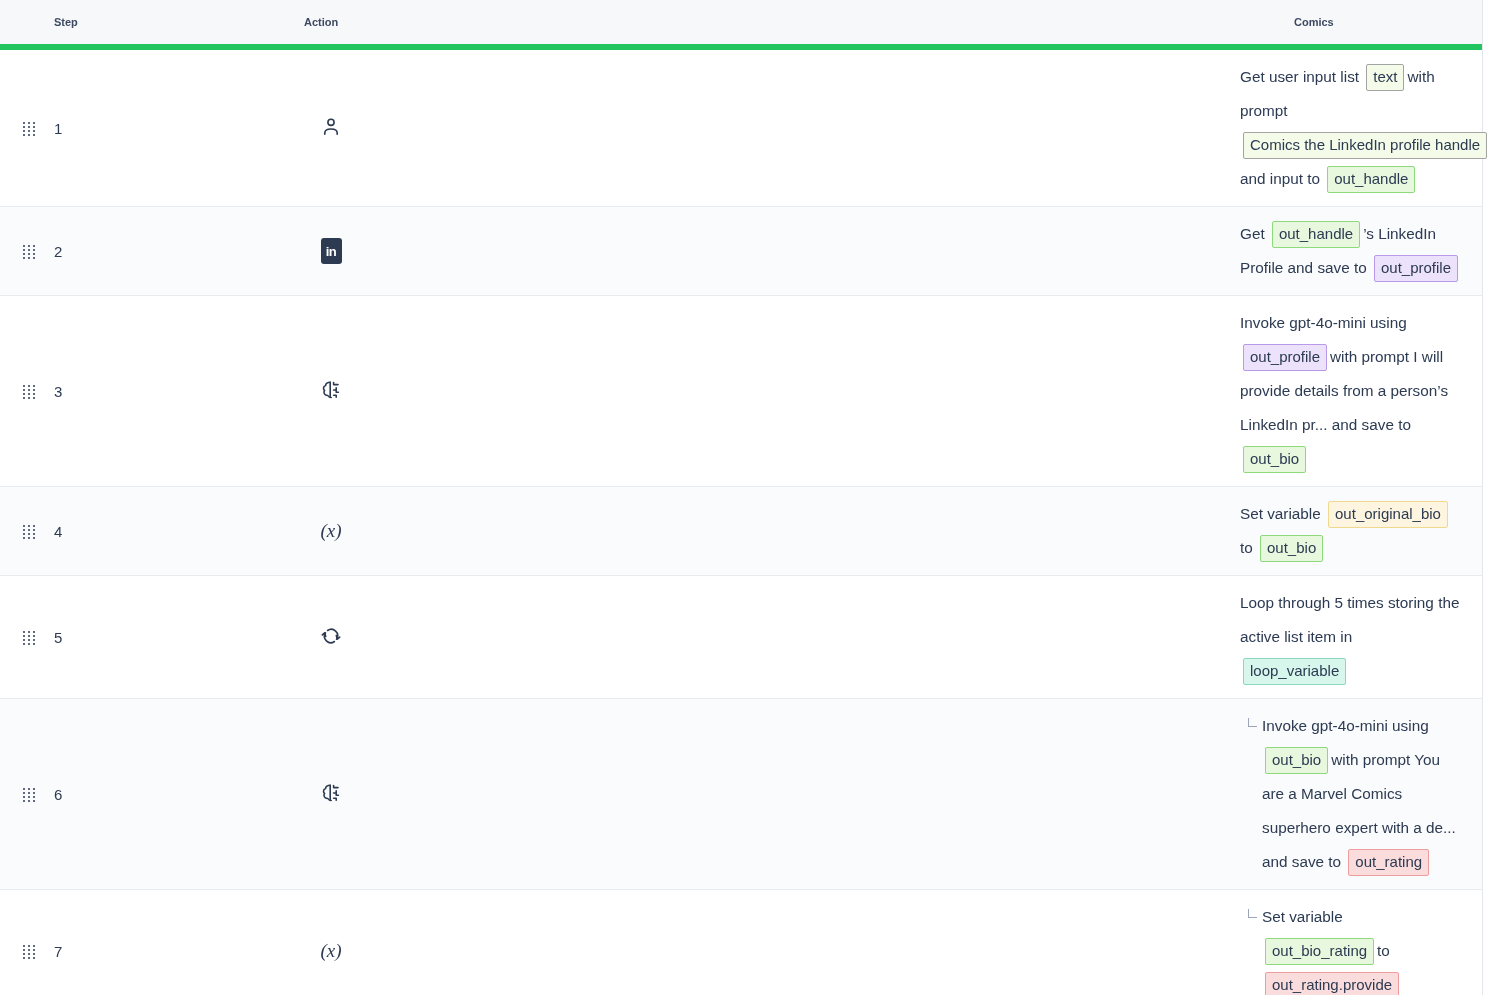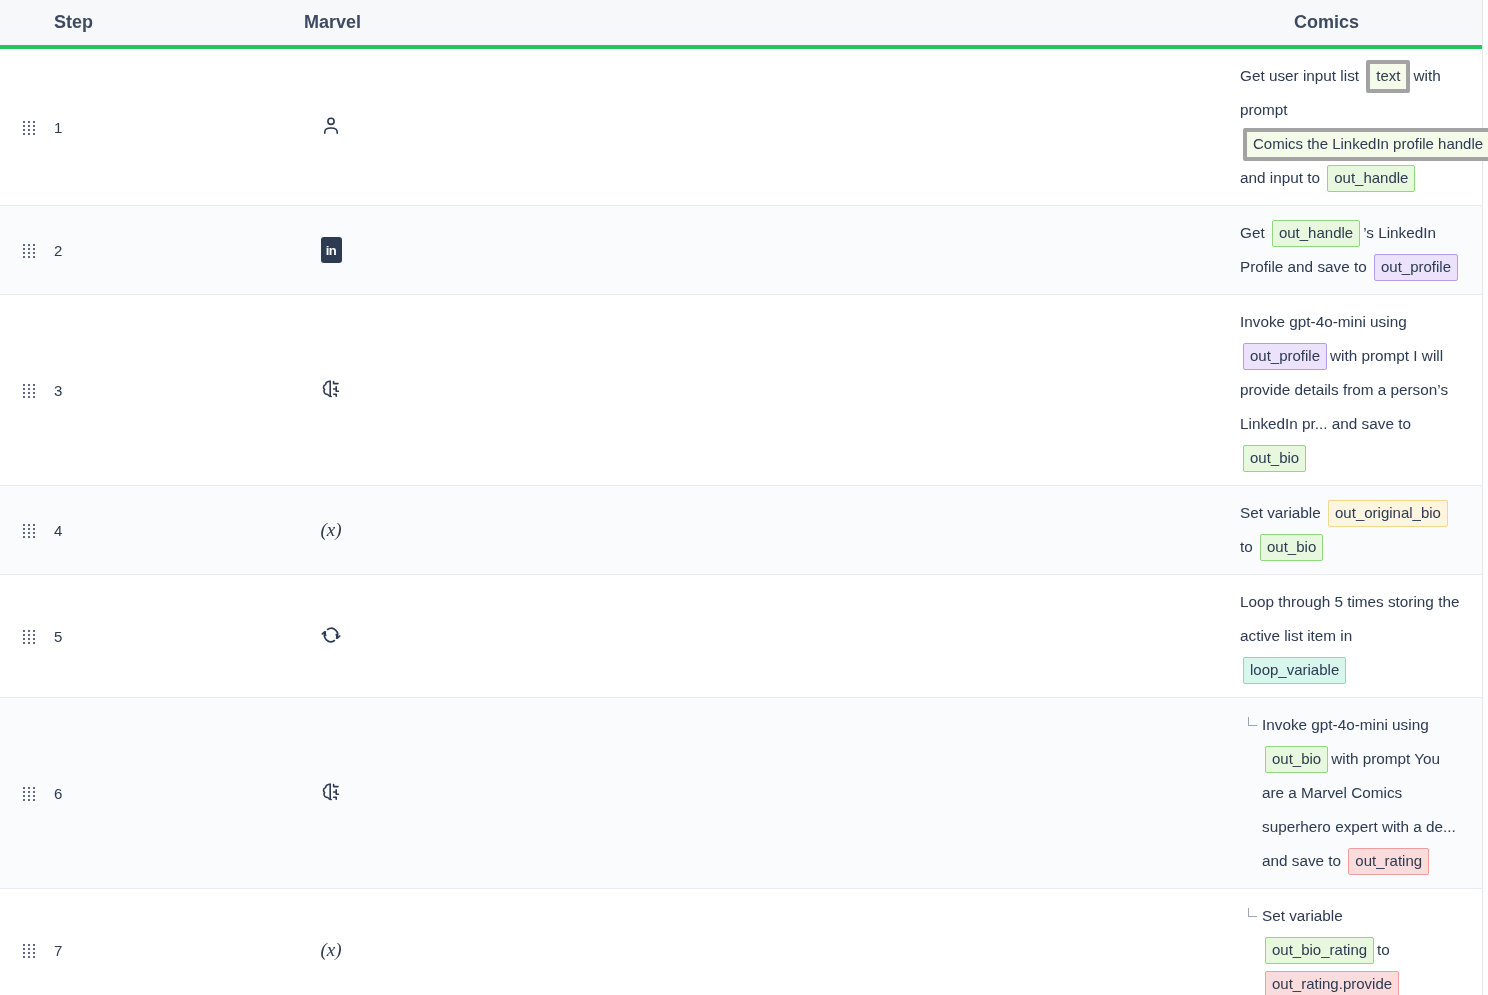--- a/index.html
+++ b/index.html
@@ -19,22 +19,22 @@
   table.steps {
     width: 1482px;
     border-collapse: collapse;
     table-layout: fixed;
     border-right: 1px solid #e3e6ec;
   }
   thead th {
     background: #f7f8fa;
     height: 47px;
     padding: 0;
-    border-bottom: 4px solid #22c55e;
-    font-size: 18px;
+    border-bottom: 6px solid #22c55e;
+    font-size: 11px;
     font-weight: bold;
     color: #3d4a61;
     text-align: left;
     vertical-align: middle;
   }
   th.c-handle { width: 42px; }
   th.c-step   { width: 258px; padding-left: 12px; }
   th.c-action { width: 940px; padding-left: 4px; }
   th.c-modify { width: 242px; padding-left: 54px; }
 
@@ -84,38 +84,38 @@
     display: inline-block;
     padding: 2px 6px 3px 6px;
     margin: 0 3px;
     border-radius: 2px;
     font-size: 15px;
     line-height: 20px;
     white-space: nowrap;
     vertical-align: baseline;
   }
   .chip.green  { background: #e8f8de; border: 1px solid #8ed97b; color: #2c3a52; }
-  .chip.lgreen { background: #f4fbe8; border: 4px solid #a3a3a3; color: #2c3a52; }
+  .chip.lgreen { background: #f4fbe8; border: 1px solid #a3a3a3; color: #2c3a52; }
   .chip.purple { background: #ece2fb; border: 1px solid #b89ae8; color: #2c3a52; }
   .chip.yellow { background: #fdf5df; border: 1px solid #f0d98e; color: #2c3a52; }
   .chip.red    { background: #fbdcdc; border: 1px solid #ef9d9d; color: #2c3a52; }
   .chip.teal   { background: #d7f7ec; border: 1px solid #8ad9bd; color: #2c3a52; }
 
   .mod-icons { display: flex; align-items: center; gap: 26px; }
 </style>
 </head>
 <body>
 
 <div id="app">
   <table class="steps">
     <thead>
       <tr>
         <th class="c-handle"></th>
         <th class="c-step">Step</th>
-        <th class="c-action">Marvel</th>
+        <th class="c-action">Action</th>
         <th class="c-modify">Comics</th>
       </tr>
     </thead>
     <tbody id="tbody">
         <tr class="plain">
           <td class="handle-cell"><span class="grip"><i style="left:0px;top:0px"></i><i style="left:5px;top:0px"></i><i style="left:10px;top:0px"></i><i style="left:0px;top:4px"></i><i style="left:5px;top:4px"></i><i style="left:10px;top:4px"></i><i style="left:0px;top:8px"></i><i style="left:5px;top:8px"></i><i style="left:10px;top:8px"></i><i style="left:0px;top:12px"></i><i style="left:5px;top:12px"></i><i style="left:10px;top:12px"></i></span></td>
           <td class="step-cell">1</td>
           <td class="icon-cell"><span class="type-icon">
               <svg width="24" height="24" viewBox="0 0 24 24" fill="none" stroke="#2c3a52" stroke-width="1.6" stroke-linecap="round" stroke-linejoin="round">
                 <circle cx="12" cy="7.3" r="3.1"></circle>

